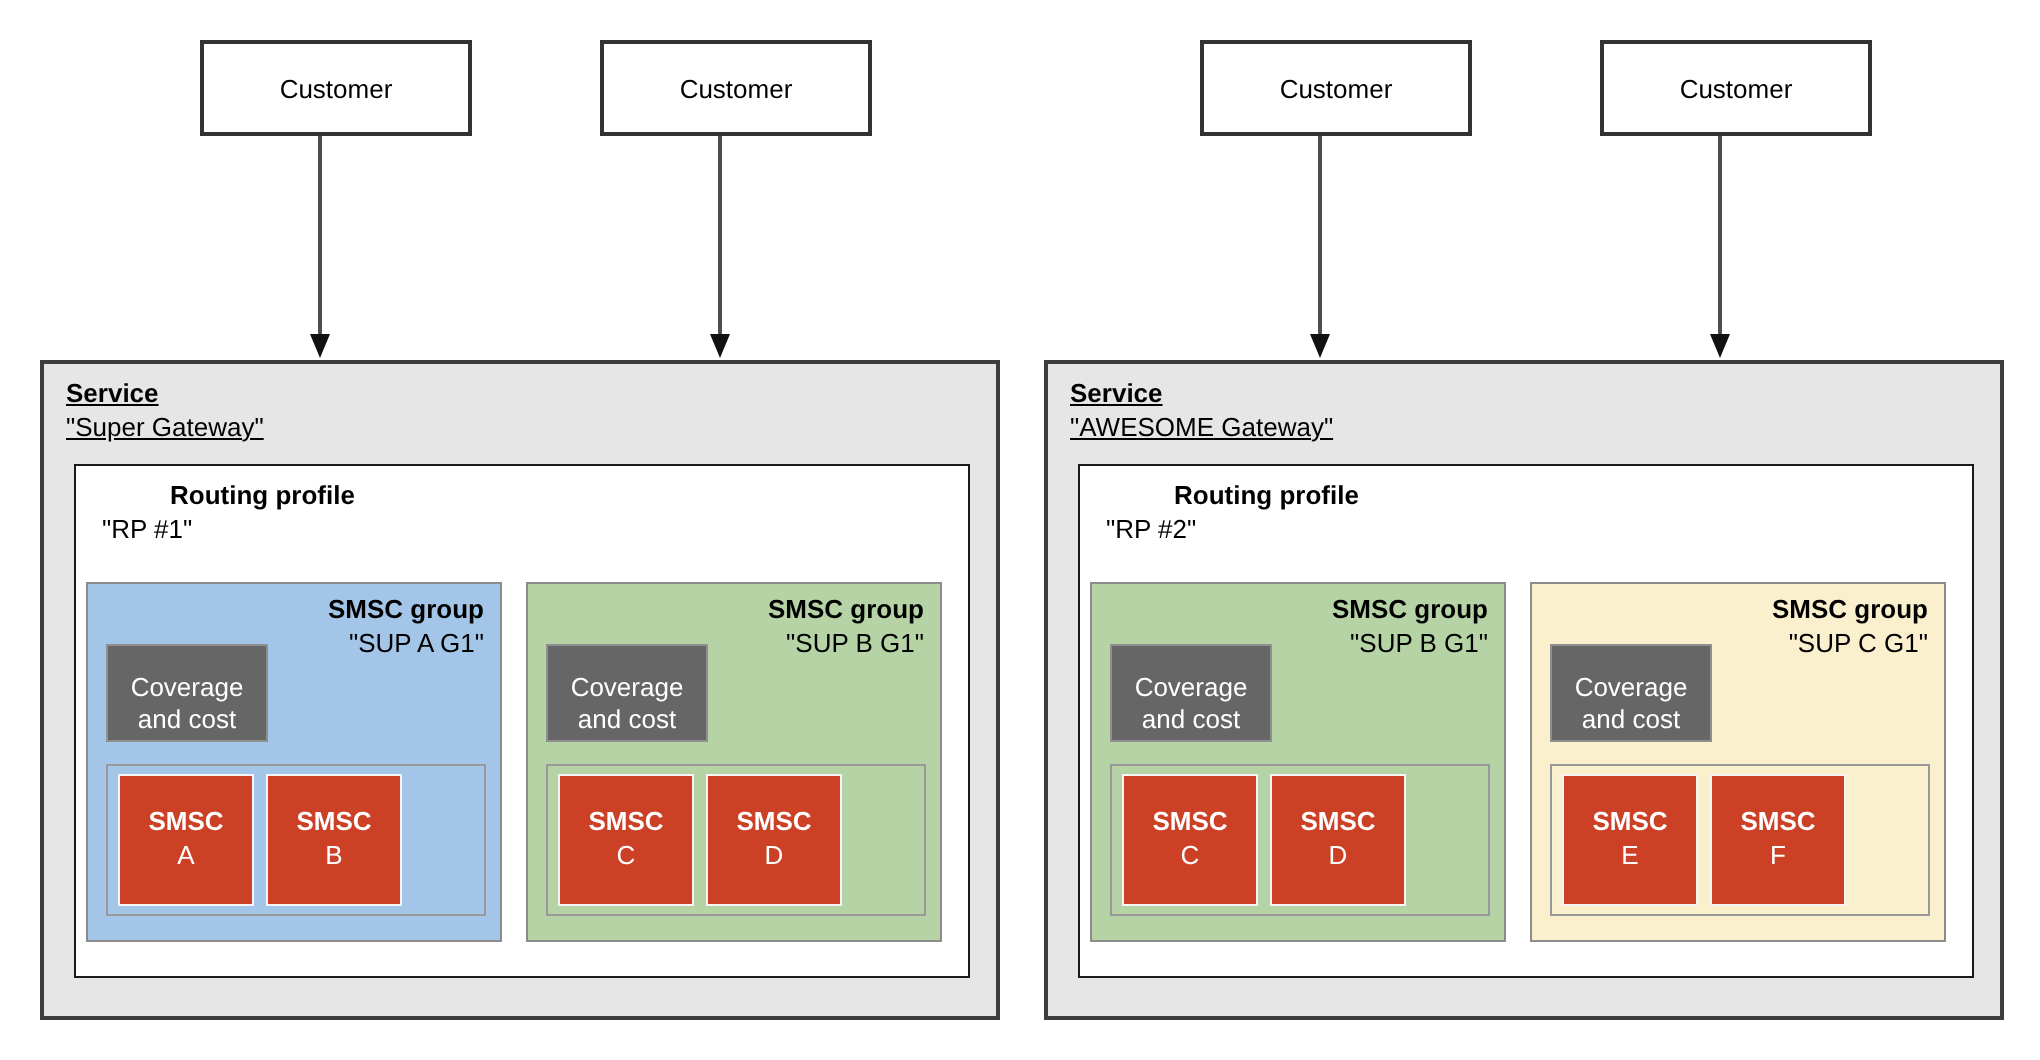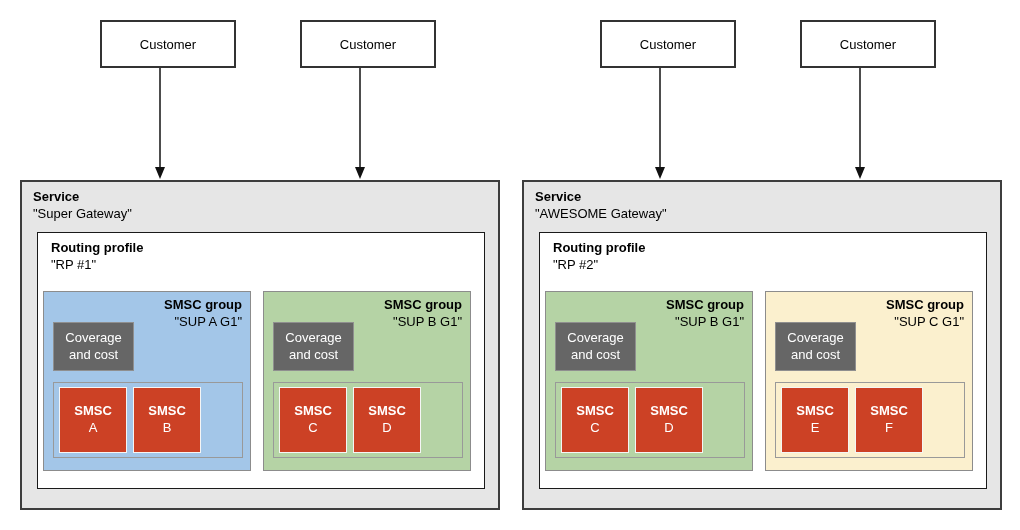--- a/index.html
+++ b/index.html
@@ -68,35 +68,35 @@
   .service {
     position: absolute;
     top: 180px;
     width: 480px;
     height: 330px;
     background: #e6e6e6;
     border: 2px solid #3d3d3d;
   }
   .service.s0 { left: 20px; }
   .service.s1 { left: 522px; }
-  .service-label { position: absolute; top: 7px; left: 11px; line-height: 1.3; }
+  .service-label { position: absolute; top: 7px; left: 11px; line-height: 1.3; text-decoration: underline; }
   .service-label .t { font-weight: bold; }
 
   
   .routing-profile {
     position: absolute;
     left: 15px;
     right: 13px;
     top: 50px;
     bottom: 19px;
     background: #ffffff;
     border: 1.5px solid #1a1a1a;
   }
   .rp-label { position: absolute; top: 7px; left: 13px; line-height: 1.3; }
-  .rp-label .t { font-weight: bold; }
+  .rp-label .t { font-weight: bold; margin-left: 34px; }
 
   
   .group {
     position: absolute;
     top: 58px;
     width: 208px;
     height: 180px;
     border: 1px solid #8c8c8c;
   }
   .group.g0 { left: 5px; }
@@ -113,21 +113,21 @@
   .coverage {
     position: absolute;
     left: 9px;
     top: 30px;
     width: 81px;
     height: 49px;
     background: #666666;
     border: 1px solid #8f8f8f;
     color: #ffffff;
     display: flex;
-    align-items: center;
+    align-items: flex-end;
     justify-content: center;
     text-align: center;
     line-height: 1.25;
     padding: 2px 6px;
   }
 
   .smsc-holder {
     position: absolute;
     left: 9px;
     top: 90px;

